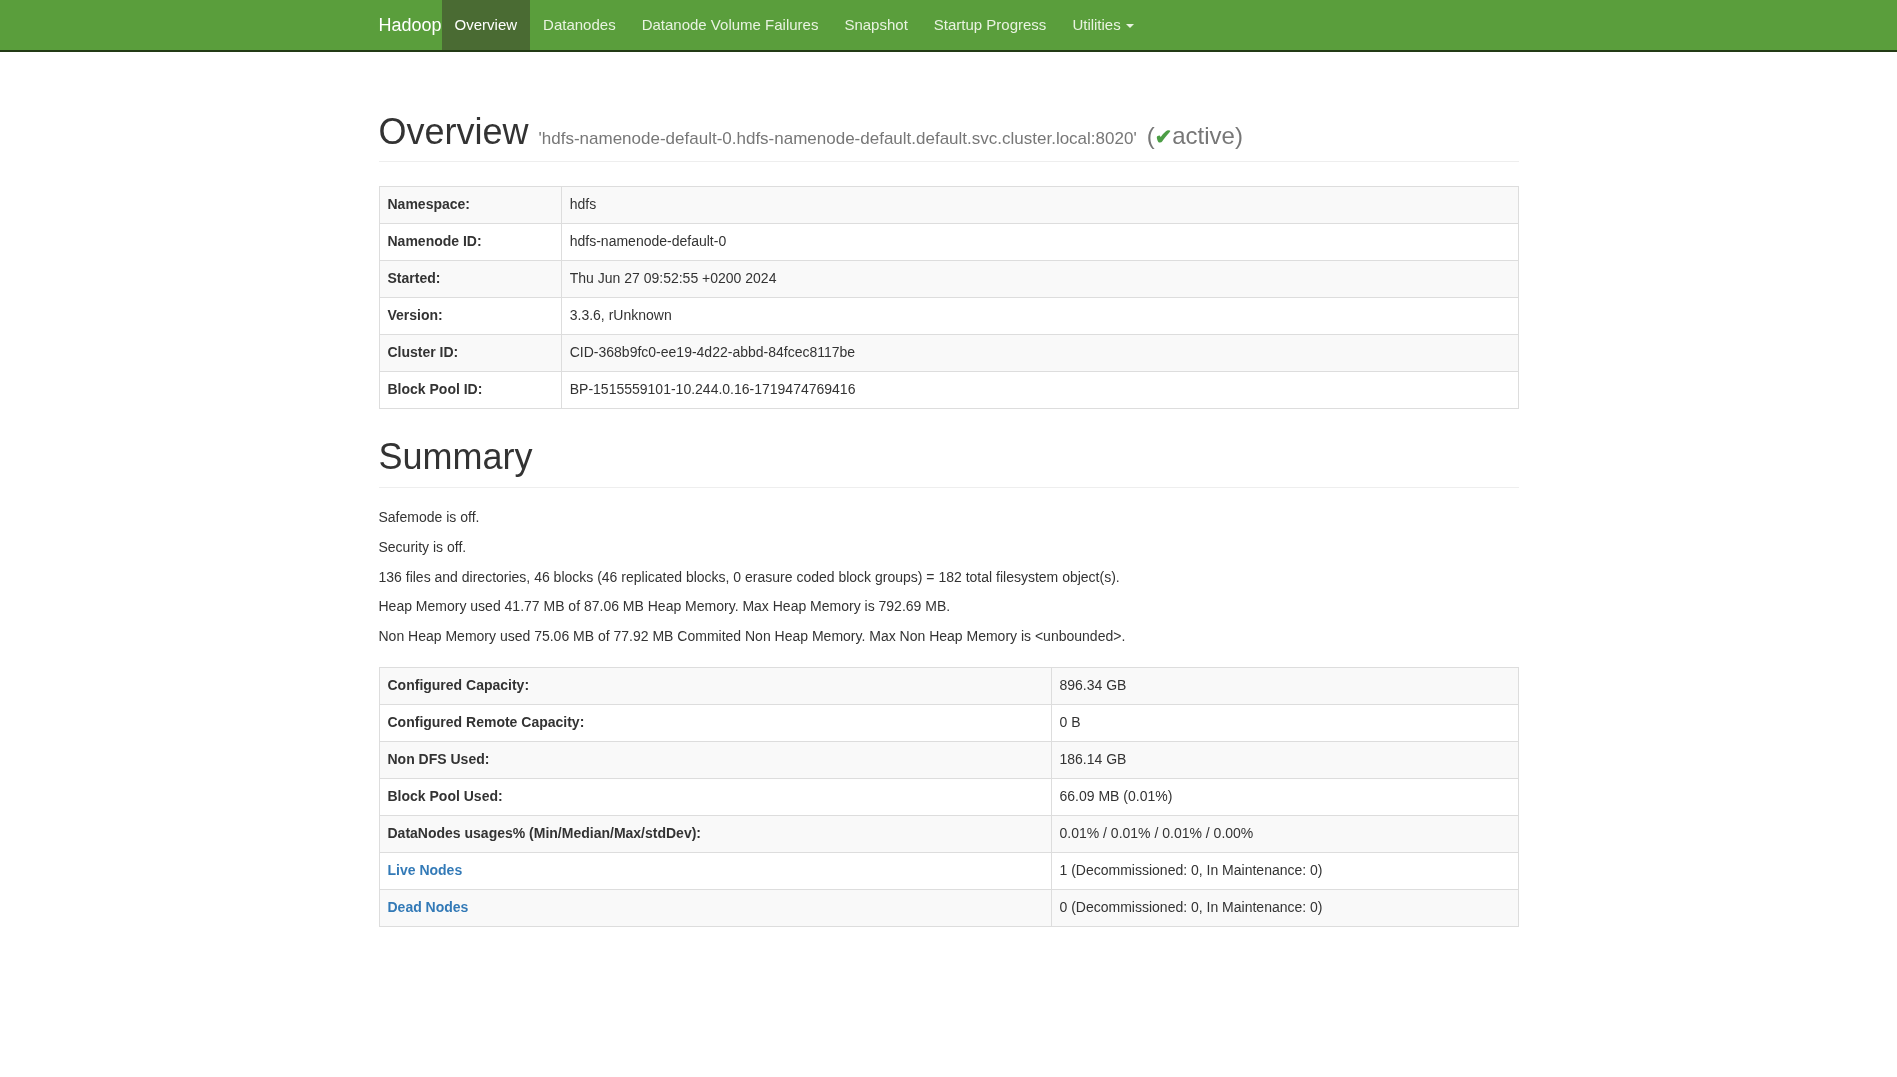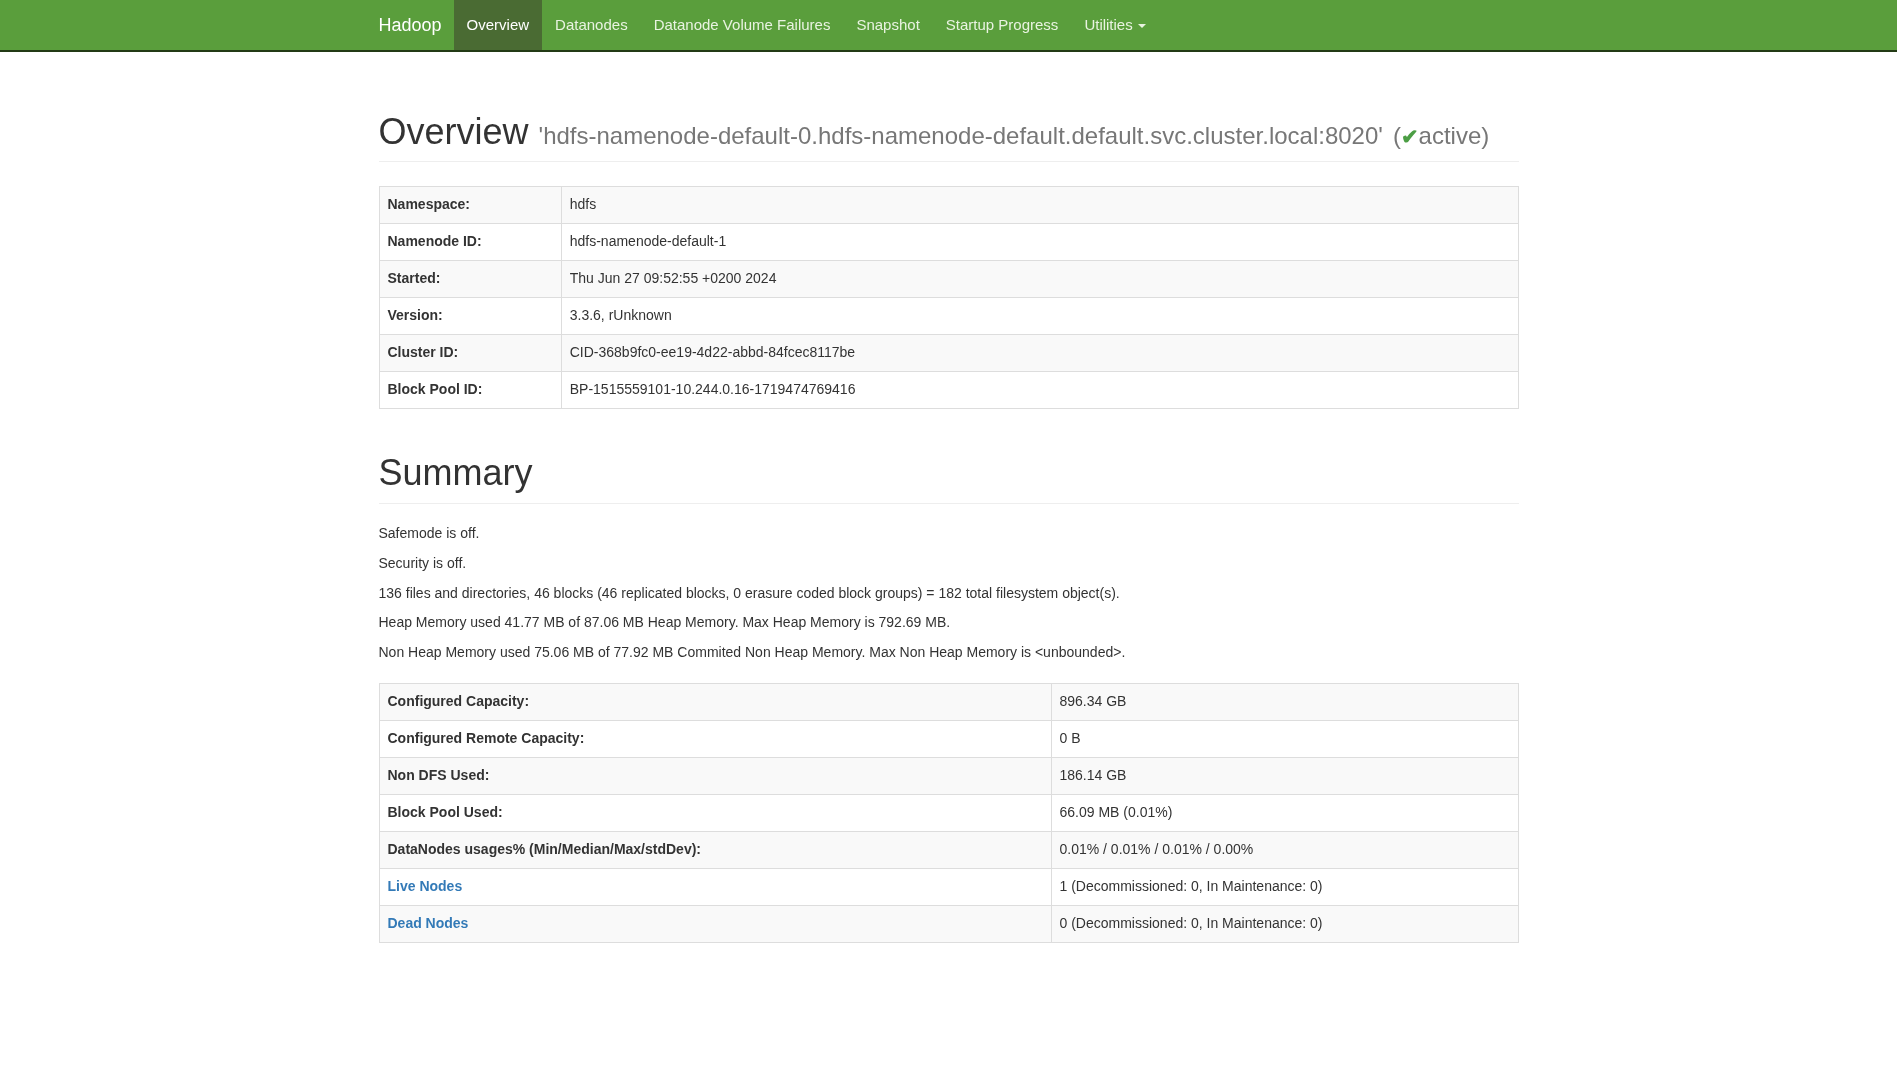--- a/index.html
+++ b/index.html
@@ -16,46 +16,46 @@
     width: 100%; height: 52px;
     background: #5a9e3c;
     border-bottom: 2px solid #233a15;
   }
   .navbar-inner {
     width: 1170px; margin: 0 auto; padding: 0 15px;
     display: flex; align-items: stretch; height: 50px;
   }
   .brand {
     color: #fff; font-size: 18px; line-height: 50px;
-    padding-right: 12px; white-space: nowrap; cursor: pointer;
+    white-space: nowrap; cursor: pointer;
   }
   .nav { display: flex; list-style: none; margin: 0; padding: 0; }
   .nav-item {
     color: #e9f3e1; font-size: 15px; line-height: 50px;
     padding: 0 13px; white-space: nowrap; cursor: pointer;
   }
   .nav-item.active { background: #4a6b33; color: #fff; }
   .caret {
     display: inline-block; width: 0; height: 0;
     border-left: 4px solid transparent; border-right: 4px solid transparent;
     border-top: 4px solid #e9f3e1; margin-left: 5px; vertical-align: middle;
   }
 
   
   .container { width: 1170px; margin: 0 auto; padding: 0 15px; }
 
   .page-header { padding-bottom: 9px; border-bottom: 1px solid #eee; }
   .page-header.first   { margin: 60px 0 24px; }
-  .page-header.summary { margin: 44px 0 20px; }
+  .page-header.summary { margin: 28px 0 20px; }
 
   h1 {
     margin: 0; font-size: 36px; font-weight: normal;
     line-height: 1.12; color: #333;
   }
-  .h1-subtitle { font-size: 24px; color: #777; font-weight: normal; }
+  .h1-subtitle { font-size: 17px; color: #777; font-weight: normal; }
   .status { font-size: 24px; color: #777; white-space: nowrap; }
   .status-check { color: #4c9e45; font-weight: bold; font-size: 21px; }
 
   table.tbl {
     border-collapse: collapse; width: 100%;
     margin-bottom: 20px; background: #fff;
   }
   .tbl th, .tbl td {
     border: 1px solid #ddd; padding: 8px;
     text-align: left; vertical-align: top; font-size: 14px;
@@ -97,21 +97,21 @@
   </div>
 
   <table class="tbl tbl-info">
     <tbody>
       <tr>
         <th>Namespace:</th>
         <td>hdfs</td>
       </tr>
       <tr>
         <th>Namenode ID:</th>
-        <td>hdfs-namenode-default-1</td>
+        <td>hdfs-namenode-default-0</td>
       </tr>
       <tr>
         <th>Started:</th>
         <td>Thu Jun 27 09:52:55 +0200 2024</td>
       </tr>
       <tr>
         <th>Version:</th>
         <td>3.3.6, rUnknown</td>
       </tr>
       <tr>

